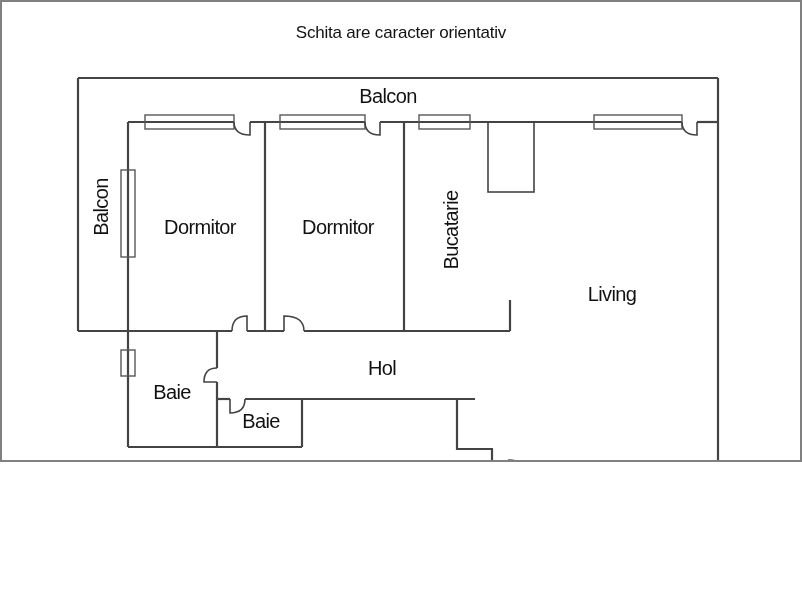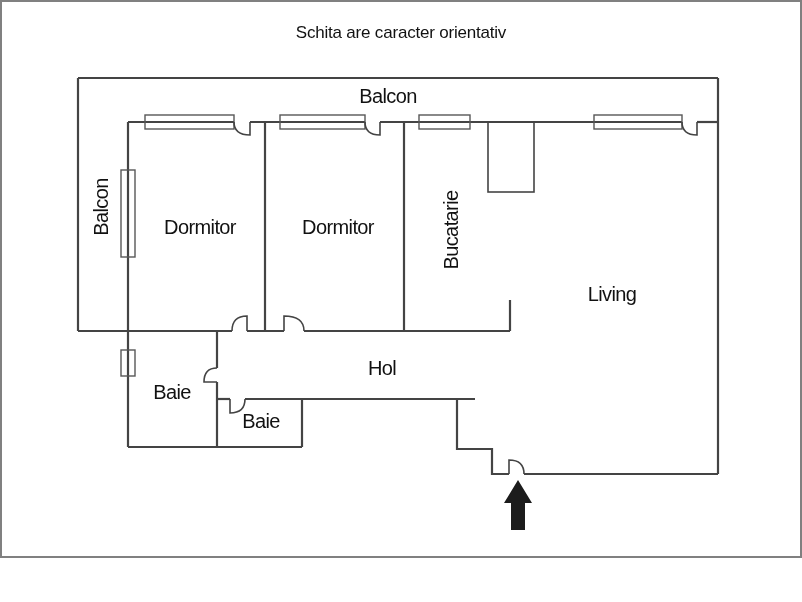--- a/index.html
+++ b/index.html
@@ -4,21 +4,21 @@
 <style>
   html, body {
     margin: 0;
     padding: 0;
     background: #ffffff;
     font-family: "Liberation Sans", sans-serif;
   }
   .frame {
     position: relative;
     width: 802px;
-    height: 558px;
+    height: 462px;
     box-sizing: border-box;
     border: 2px solid #808080;
     background: #ffffff;
     overflow: hidden;
   }
   .title {
     position: absolute;
     top: 21px;
     left: 0;
     width: 100%;

